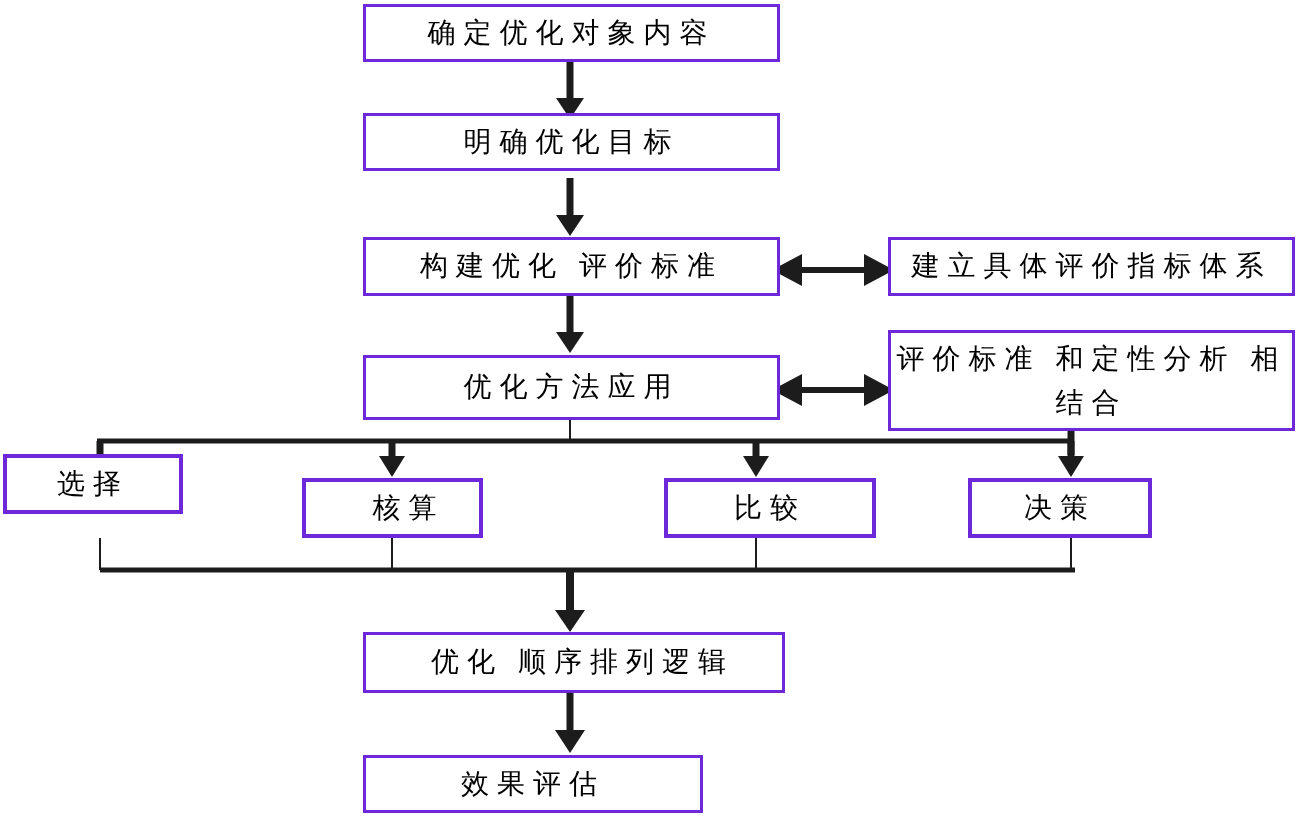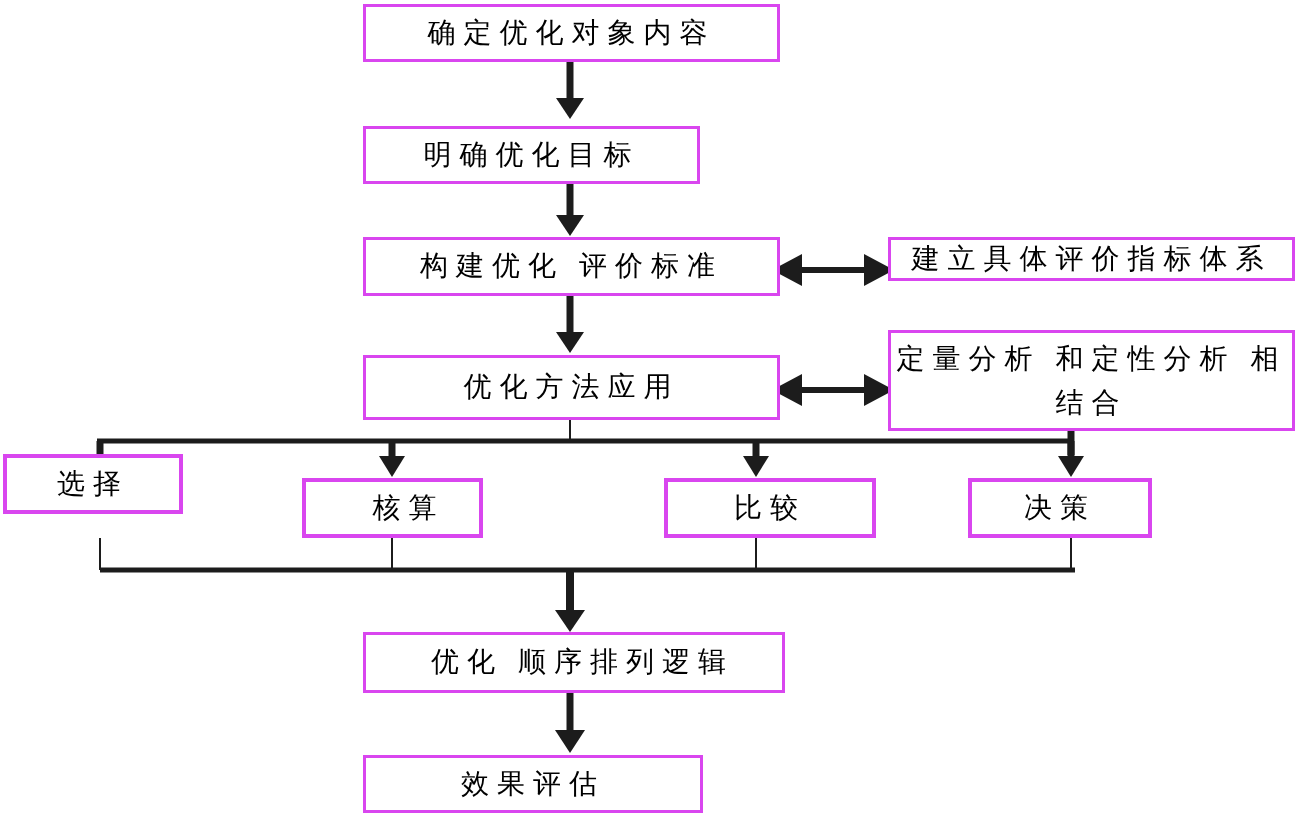--- a/index.html
+++ b/index.html
@@ -17,41 +17,41 @@
   }
   #connectors {
     position: absolute;
     left: 0; top: 0;
     width: 1309px; height: 816px;
   }
   .box {
     position: absolute;
     box-sizing: border-box;
     background: #ffffff;
-    border: 3px solid #d946ef;
+    border: 3px solid #6d28d9;
     display: flex;
     align-items: center;
     justify-content: center;
     text-align: right;
     font-size: 28px;
     color: #000000;
     letter-spacing: 8px;
     white-space: pre;
     line-height: 1.3;
   }
   .box .twoline { display: block; }
   
   .b-step1 { left: 363px; top: 4px;   width: 417px; height: 58px; }
-  .b-step2 { left: 363px; top: 126px; width: 337px; height: 58px; }
+  .b-step2 { left: 363px; top: 113px; width: 417px; height: 58px; }
   .b-step3 { left: 363px; top: 237px; width: 417px; height: 59px; }
   .b-step4 { left: 363px; top: 355px; width: 417px; height: 65px; }
   .b-step5 { left: 363px; top: 632px; width: 422px; height: 61px; padding-left: 17px; }
   .b-step6 { left: 363px; top: 755px; width: 340px; height: 58px; }
   
-  .b-side1 { left: 888px; top: 237px; width: 407px; height: 44px; }
+  .b-side1 { left: 888px; top: 237px; width: 407px; height: 59px; }
   .b-side2 { left: 888px; top: 330px; width: 407px; height: 101px; flex-direction: column; line-height: 1.55; }
   
   .b-sel  { left: 3px;   top: 454px; width: 180px; height: 60px; border-width: 4px; }
   .b-acc  { left: 302px; top: 478px; width: 181px; height: 60px; border-width: 4px; padding-left: 32px; }
   .b-cmp  { left: 664px; top: 478px; width: 212px; height: 60px; border-width: 4px; }
   .b-dec  { left: 968px; top: 478px; width: 184px; height: 60px; border-width: 4px; }
 </style>
 </head>
 <body>
 
@@ -132,21 +132,21 @@
 
   <div class="box b-step2">明确优化目标</div>
 
   <div class="box b-step3">构建优化 评价标准</div>
 
   <div class="box b-side1">建立具体评价指标体系</div>
 
   <div class="box b-step4">优化方法应用</div>
 
   <div class="box b-side2">
-    <span class="twoline">定量分析 和定性分析 相</span>
+    <span class="twoline">评价标准 和定性分析 相</span>
     <span class="twoline">结合</span>
   </div>
 
   <div class="box b-sel">选择</div>
 
   <div class="box b-acc">核算</div>
 
   <div class="box b-cmp">比较</div>
 
   <div class="box b-dec">决策</div>

